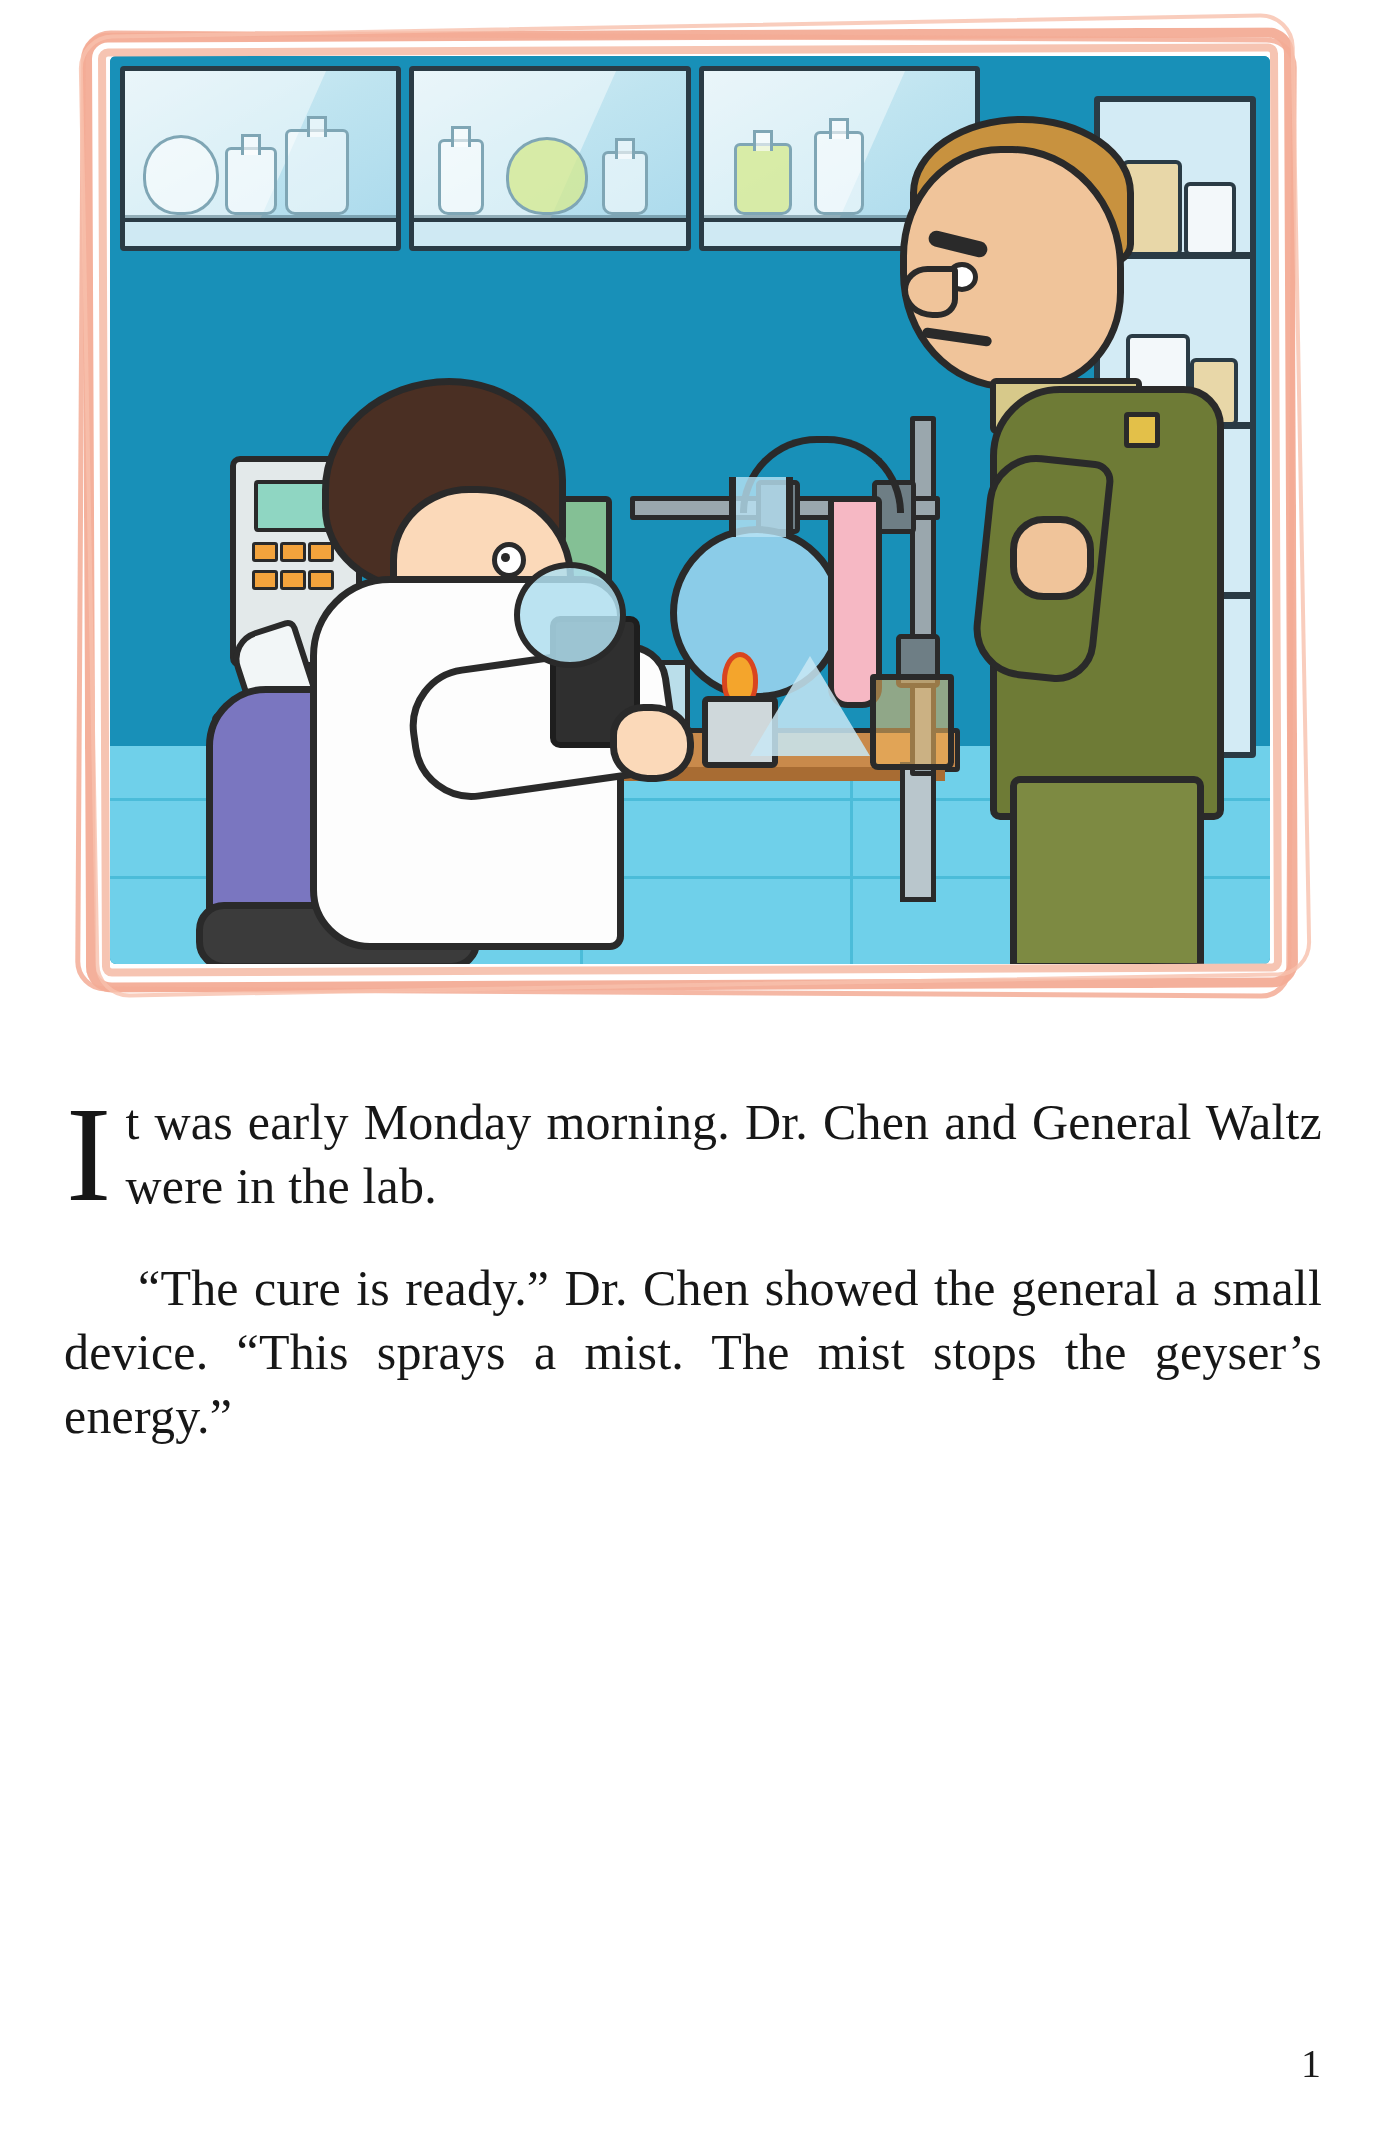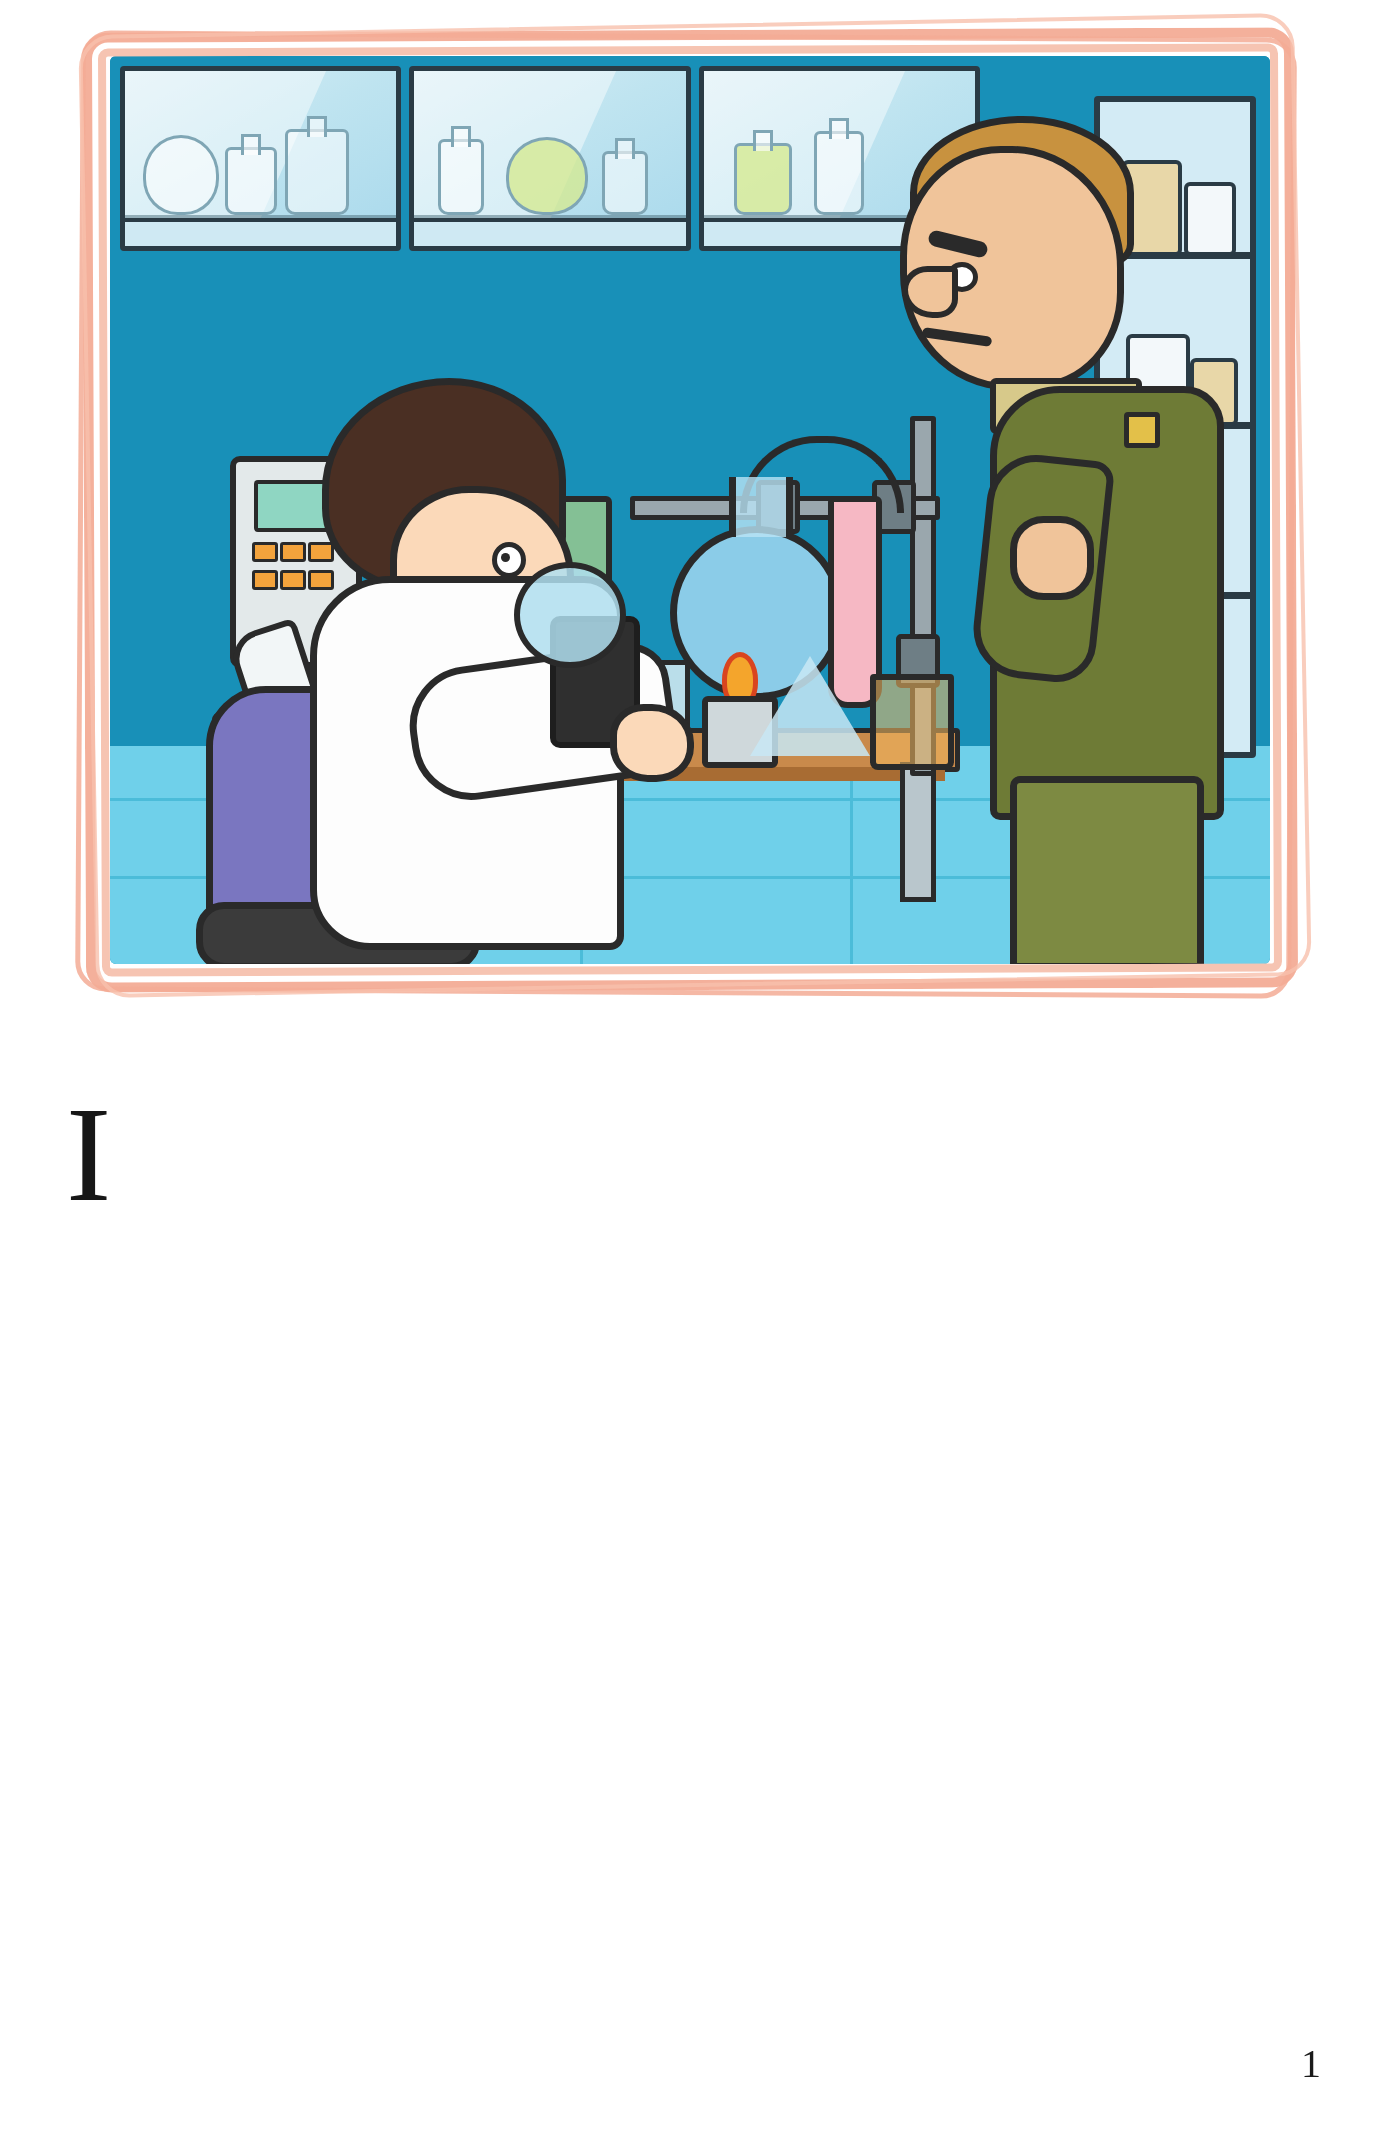--- a/index.html
+++ b/index.html
@@ -676,18 +676,19 @@
       <div class="gen-badge"></div>
       <div class="gen-arm"></div>
       <div class="gen-fist"></div>
       <div class="gen-legs"></div>
     </div>
     <div class="sketch-frame"></div>
   </div>
 
   <div class="text-block">
     <p class="para dropcap-para">
-      <span class="dropcap">I</span>
+      <span class="dropcap">I</span><span>t was early Monday morning. Dr. Chen and General Waltz were in the lab.</span>
     </p>
+    <p class="para indent">“The cure is ready.” Dr. Chen showed the general a small device. “This sprays a mist. The mist stops the geyser’s energy.”</p>
   </div>
 
   <div class="page-number">1</div>
 </div>
 
 </body></html>

